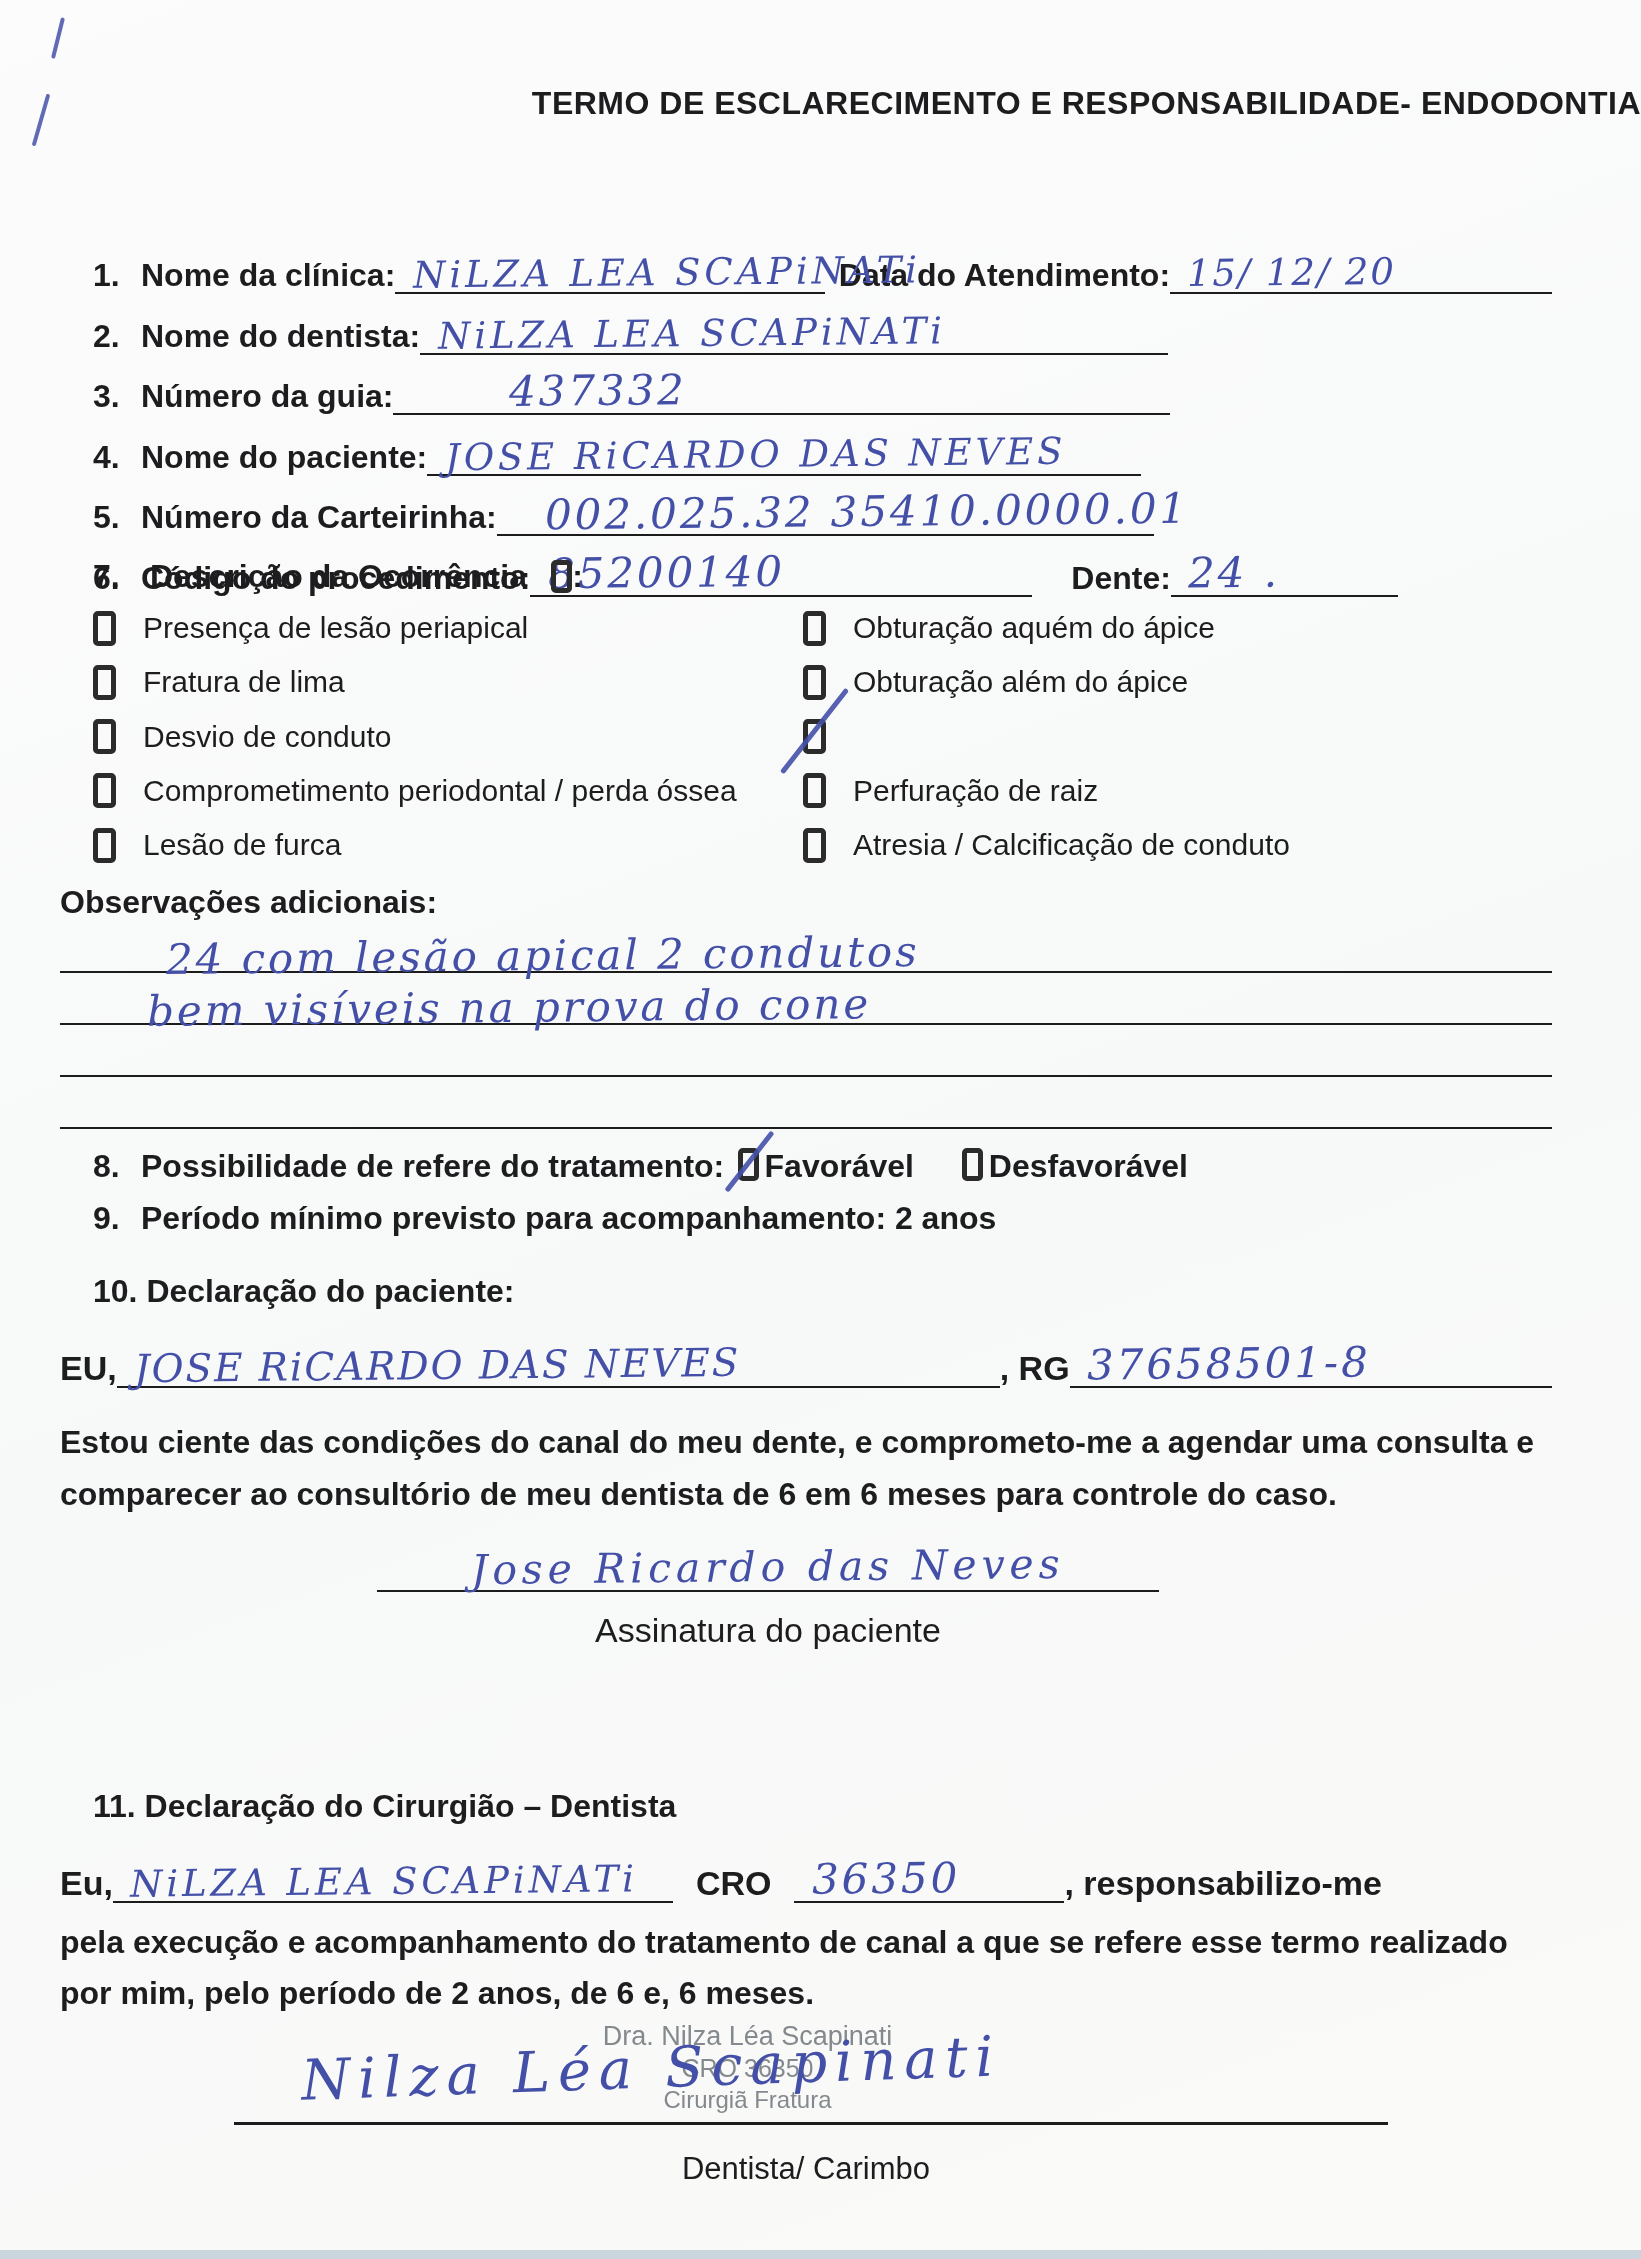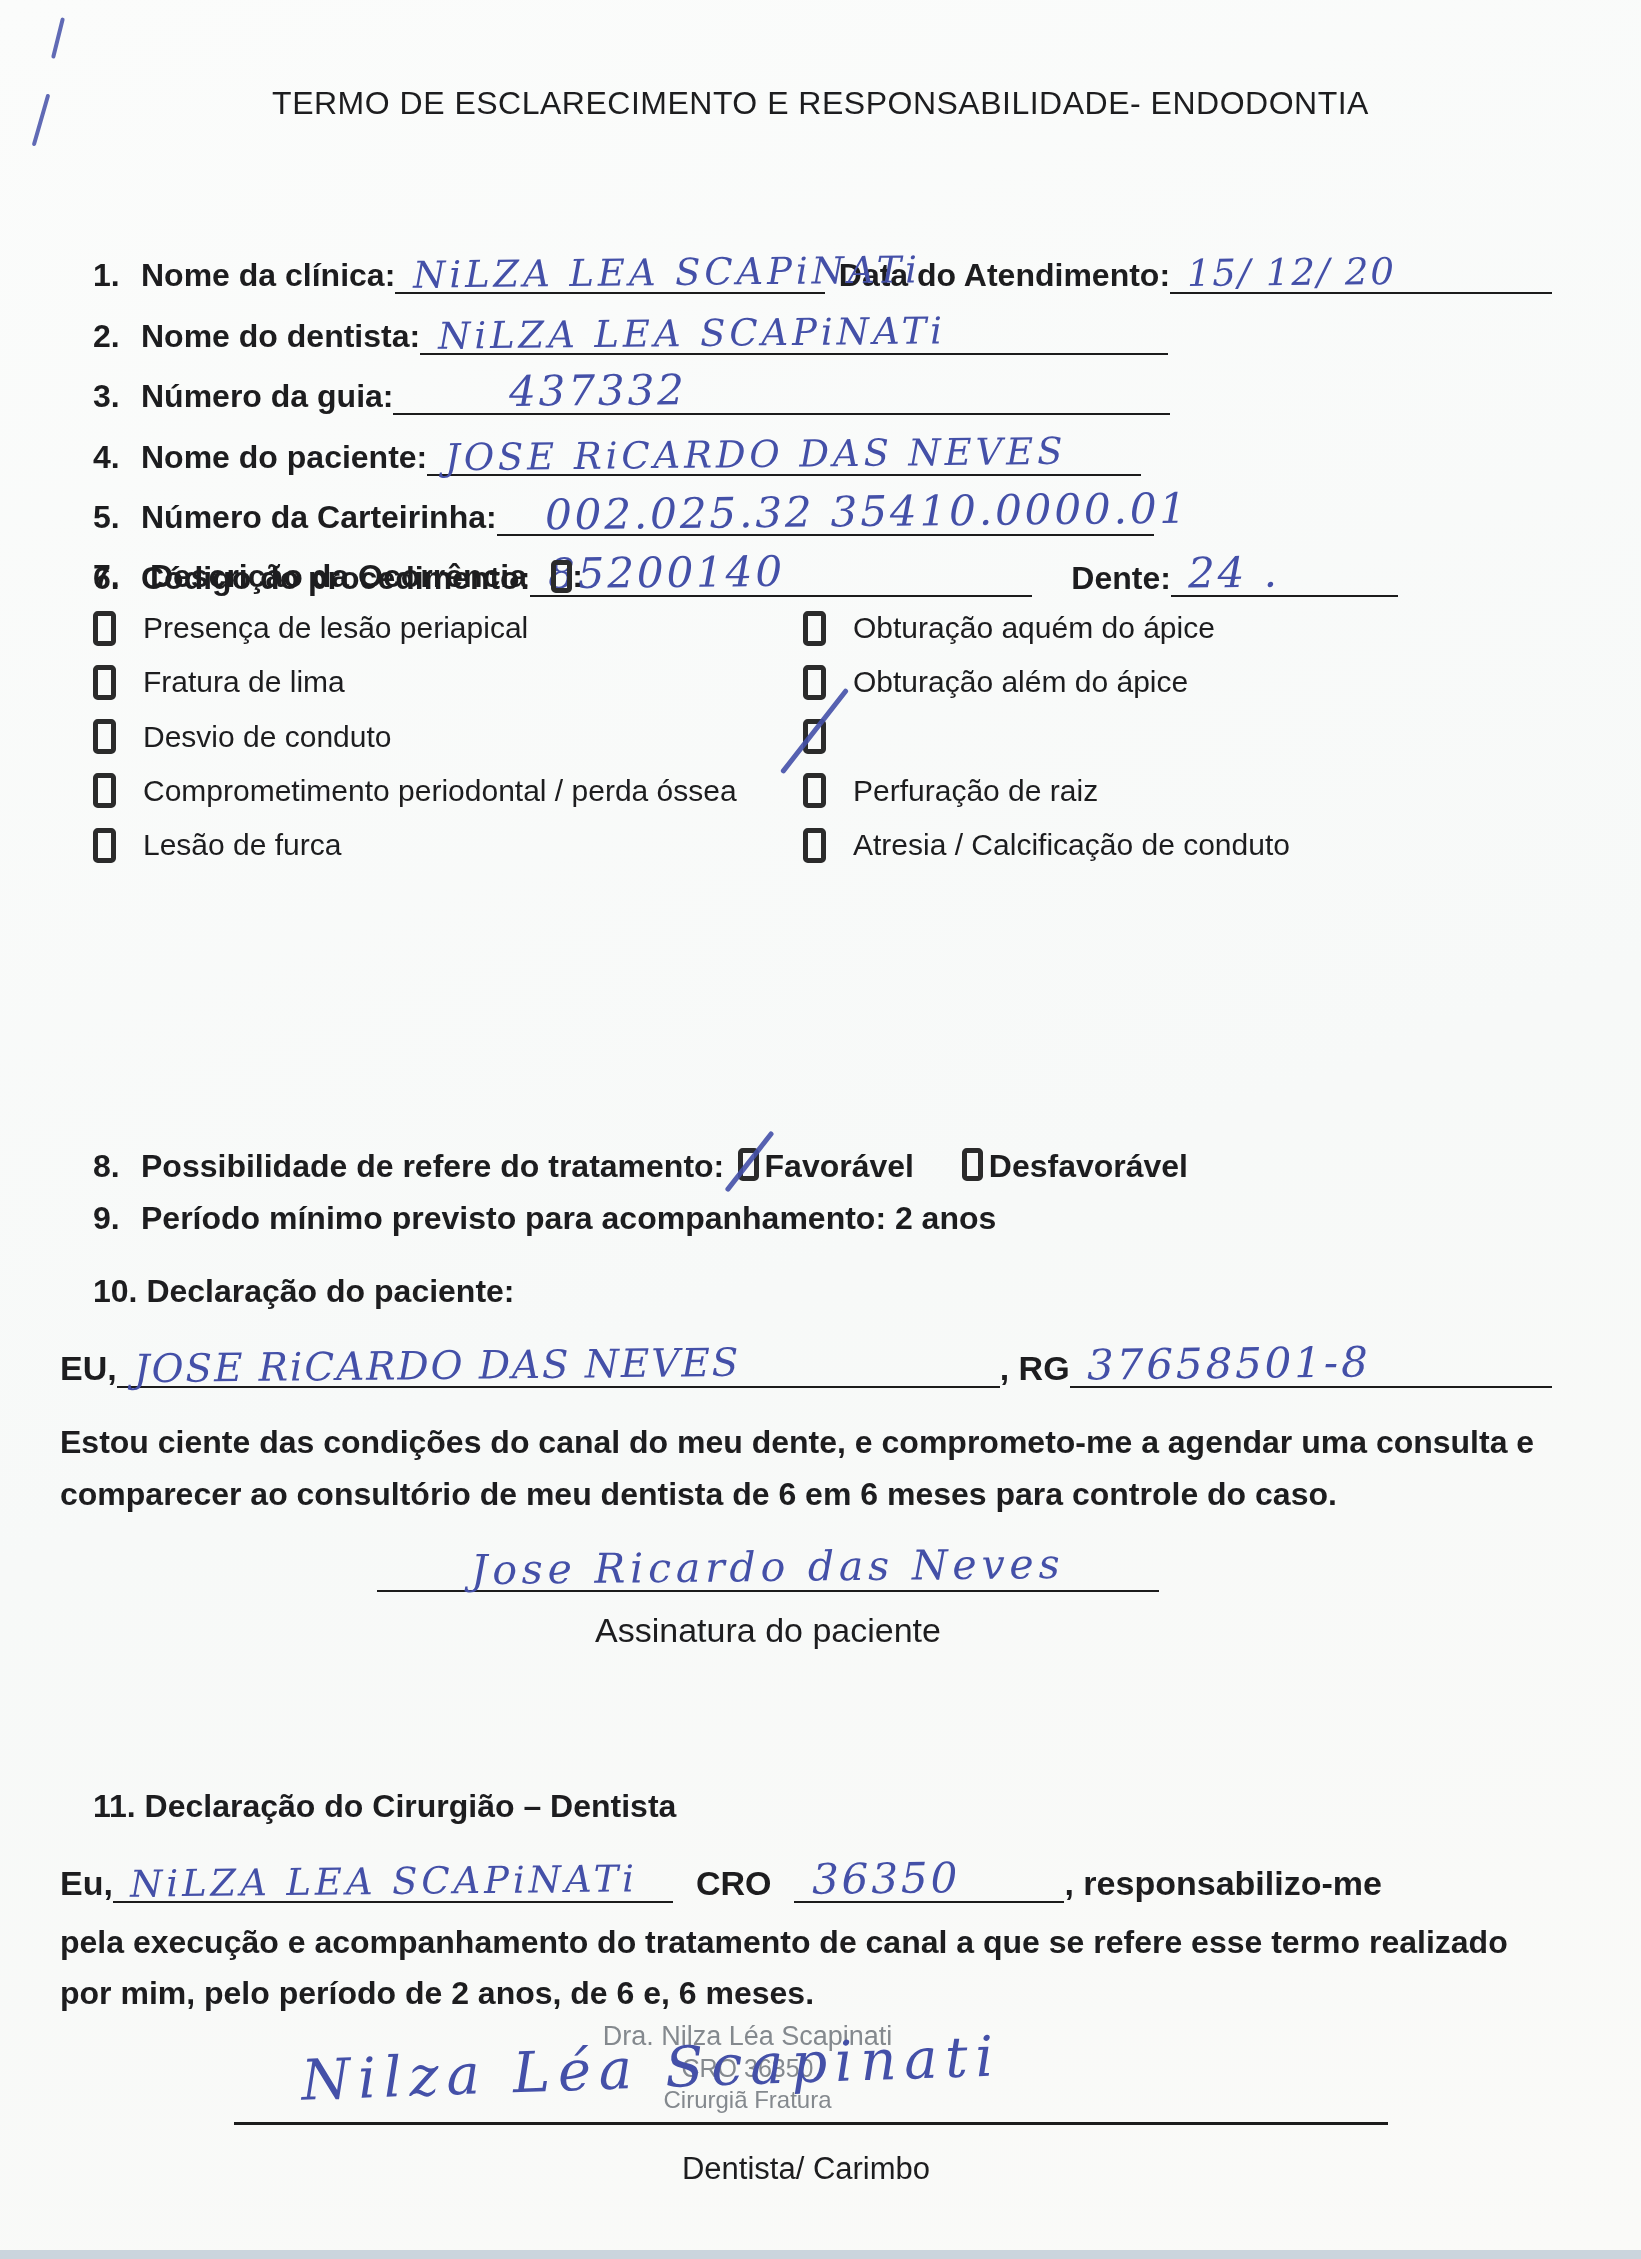--- a/index.html
+++ b/index.html
@@ -3,22 +3,22 @@
 <meta charset="utf-8">
 <style>
   * { margin:0; padding:0; box-sizing:border-box; }
   body { font-family:"Liberation Sans", sans-serif; background:#e8e8e8; }
   .page {
     position:relative; width:1641px; height:2259px; margin:0 auto;
     background:linear-gradient(160deg,#fbfcfb 0%,#f7f9f8 55%,#fafaf8 100%);
     color:#1d1d1f; overflow:hidden;
   }
   .abs { position:absolute; }
-  .title { top:85px; left:0; width:100%; text-align:center;
-    font-size:32px; font-weight:normal; letter-spacing:0.5px; }
+  .title { top:85px; left:0; width:100%; text-align:right;
+    font-size:32px; font-weight:bold; letter-spacing:0.5px; }
   
   .stroke { position:absolute; background:#4450a8; border-radius:2.9px; opacity:.85; }
   .s1 { top:17.4px; left:56px; width:3.9px; height:42px; transform:rotate(14deg); }
   .s2 { top:93px; left:39px; width:3.9px; height:54px; transform:rotate(16deg); }
 
   .content { left:60px; width:1492px; }
   .fields { top:246px; }
   .row { display:flex; align-items:flex-end; font-size:32px; font-weight:bold;
     margin-bottom:12.6px; min-height:48px; white-space:nowrap; }
   .num { width:48px; flex:none; margin-left:33px; }
@@ -190,20 +190,31 @@
         <span class="chk"></span>
         <span>Perfuração de raiz</span>
       </div>
       <div class="chk-item">
         <span class="chk"></span>
         <span>Atresia / Calcificação de conduto</span>
       </div>
     </div>
   </div>
 
+  <div class="abs content obs">
+    <div class="sec-head">Observações adicionais:</div>
+    <div class="ruled">
+      <span class="hand big">24 com lesão apical 2 condutos</span>
+    </div>
+    <div class="ruled">
+      <span class="hand big l2">bem visíveis na prova do cone</span>
+    </div>
+    <div class="ruled"></div>
+    <div class="ruled"></div>
+  </div>
 
   <div class="abs content sec89">
     <div class="row">
       <span class="num">8.</span>
       <span class="lbl">Possibilidade de refere do tratamento:</span>
       <span class="inline-chk">
         <span class="chk small">
             <span class="pen-slash short"></span>
           </span>
         <span>Favorável</span>

